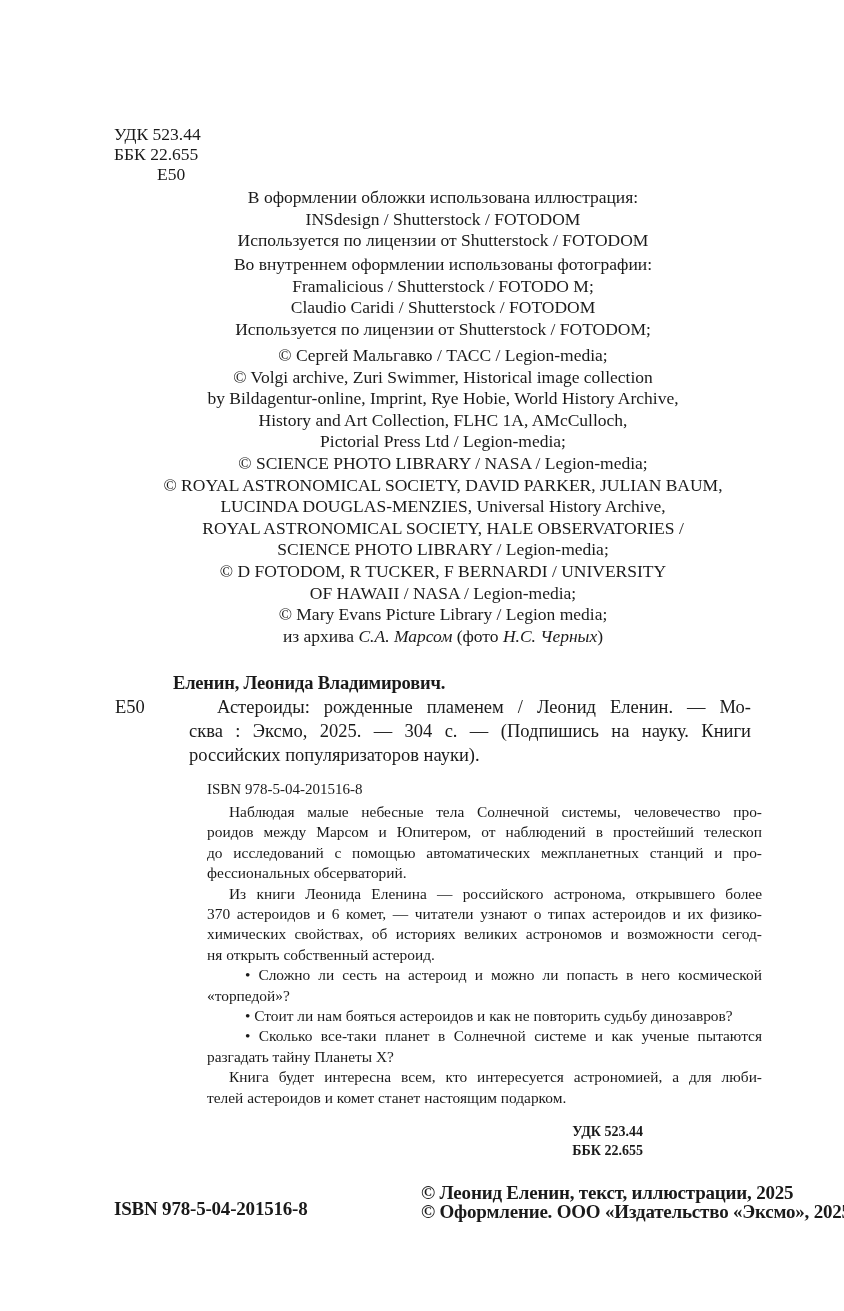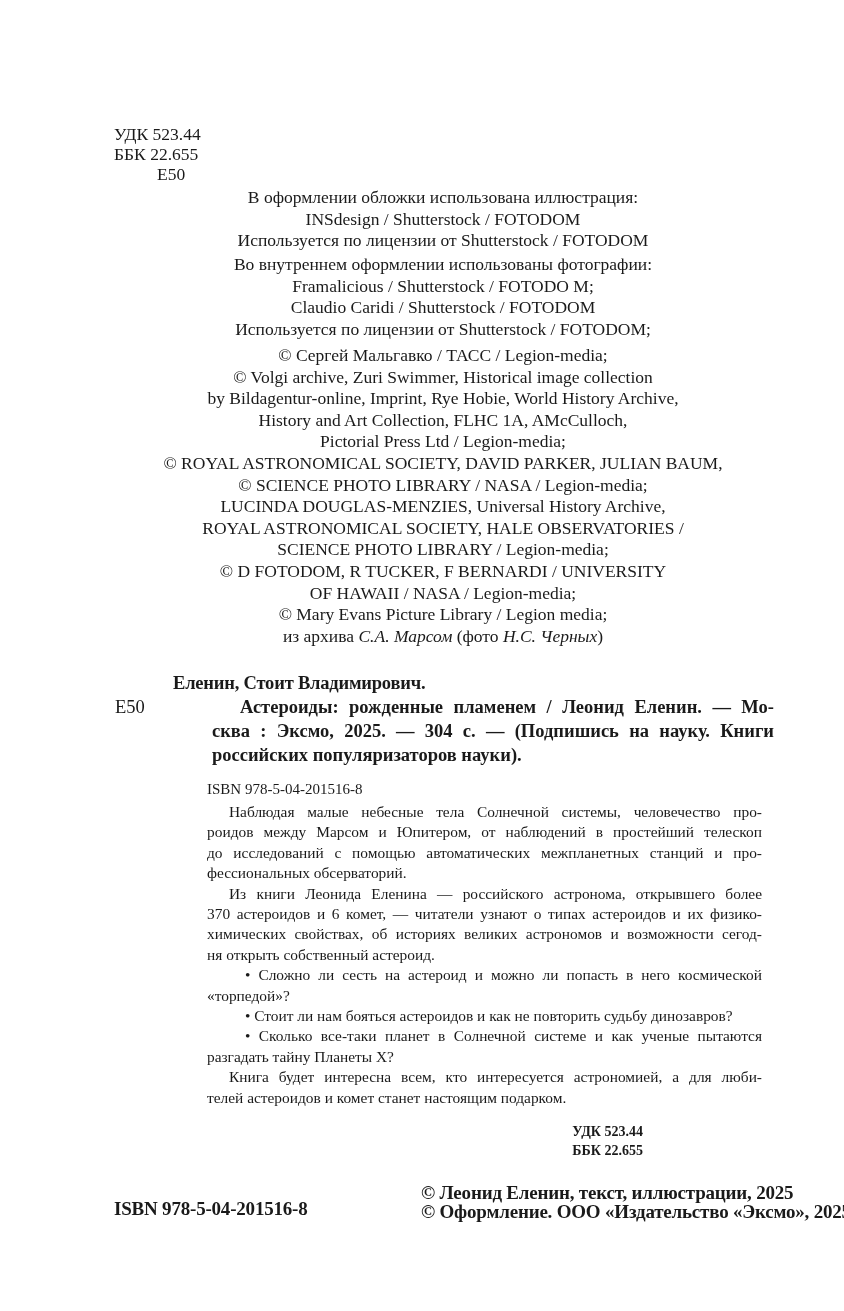--- a/index.html
+++ b/index.html
@@ -62,27 +62,26 @@
       font-family: "Liberation Sans Narrow", "Liberation Serif", serif;
       font-family: "Liberation Serif", serif;
       letter-spacing: -0.2px;
     }
     .biblio .code {
       position: absolute;
       left: 0;
       top: 24px;
     }
     .biblio .desc {
-      margin-left: 99px;
+      margin-left: 76px;
       text-align: justify;
       text-align-last: left;
       width: 562px;
       position: relative;
       left: -2px;
-      font-weight: bold;
     }
     .biblio .desc .first { padding-left: 28px; }
 
     .isbn-small {
       position: absolute;
       left: 207px;
       top: 764px;
       font-size: 15px;
       line-height: 18px;
     }
@@ -161,33 +160,33 @@
     <div class="line">Claudio Caridi / Shutterstock / FOTODOM</div>
     <div class="line">Используется по лицензии от Shutterstock / FOTODOM;</div>
   </div>
 
   <div class="credits photo-credits">
     <div class="line">© Сергей Мальгавко / ТАСС / Legion-media;</div>
     <div class="line">© Volgi archive, Zuri Swimmer, Historical image collection</div>
     <div class="line">by Bildagentur-online, Imprint, Rye Hobie, World History Archive,</div>
     <div class="line">History and Art Collection, FLHC 1A, AMcCulloch,</div>
     <div class="line">Pictorial Press Ltd / Legion-media;</div>
+    <div class="line">© SCIENCE PHOTO LIBRARY / NASA / Legion-media;</div>
     <div class="line">© ROYAL ASTRONOMICAL SOCIETY, DAVID PARKER, JULIAN BAUM,</div>
-    <div class="line">© SCIENCE PHOTO LIBRARY / NASA / Legion-media;</div>
     <div class="line">LUCINDA DOUGLAS-MENZIES, Universal History Archive,</div>
     <div class="line">ROYAL ASTRONOMICAL SOCIETY, HALE OBSERVATORIES /</div>
     <div class="line">SCIENCE PHOTO LIBRARY / Legion-media;</div>
     <div class="line">© D FOTODOM, R TUCKER, F BERNARDI / UNIVERSITY</div>
     <div class="line">OF HAWAII / NASA / Legion-media;</div>
     <div class="line">© Mary Evans Picture Library / Legion media;</div>
     <div class="line"><span>из архива </span><i>С.А. Марсом</i><span> (фото </span><i>Н.С. Черных</i><span>)</span></div>
   </div>
 
   <div class="biblio">
-    <div class="author">Еленин, Стоит Владимирович.</div>
+    <div class="author">Еленин, Леонида Владимирович.</div>
     <div class="code">Е50</div>
     <div class="desc">
       <div class="first" style="text-align:justify;text-align-last:justify;white-space:nowrap;">Астероиды: рожденные пламенем / Леонид Еленин. — Мо-</div>
       <div style="text-align:justify;text-align-last:justify;white-space:nowrap;">сква : Эксмо, 2025. — 304 с. — (Подпишись на науку. Книги</div>
       <div>российских популяризаторов науки).</div>
     </div>
   </div>
 
   <div class="isbn-small">ISBN 978-5-04-201516-8</div>
 

